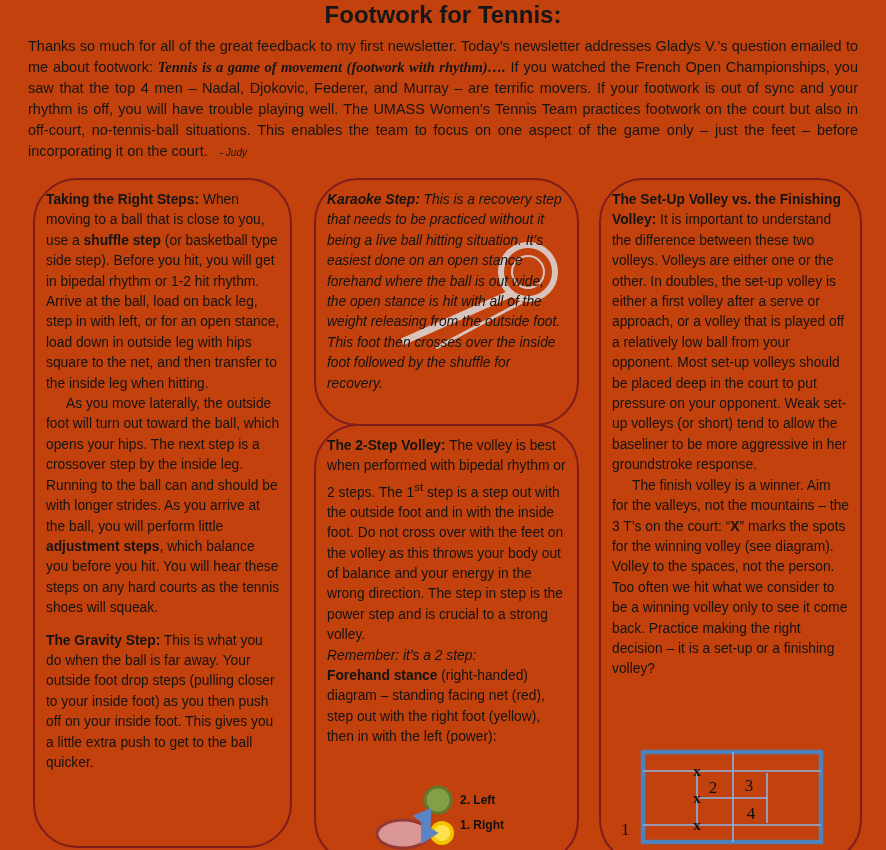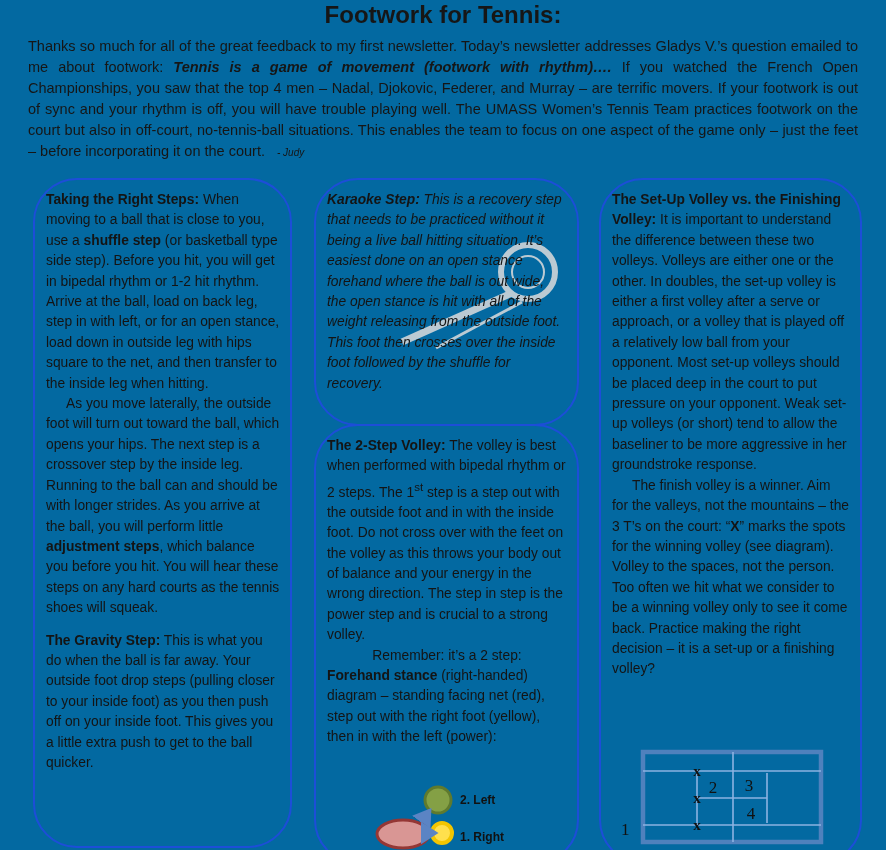--- a/index.html
+++ b/index.html
@@ -1,46 +1,46 @@
 <!DOCTYPE html>
 <html><head>
 <meta charset="utf-8">
 <style>
   html,body{margin:0;padding:0;background:#fff;}
   .page{
-    position:relative;width:886px;height:850px;background:#0369a1;overflow:hidden;
+    position:relative;width:886px;height:850px;background:#c2410c;overflow:hidden;
     font-family:"Liberation Sans",sans-serif;color:#1c1c1c;
   }
   .doc-title{
     position:absolute;top:1px;left:0;width:886px;text-align:center;
     font-size:24px;font-weight:bold;color:#161616;letter-spacing:0px;
   }
   .intro{
     position:absolute;top:36px;left:28px;width:830px;
     font-size:14.5px;line-height:21px;text-align:justify;color:#161616;
   }
-  .intro .em{font-weight:bold;font-style:italic;}
+  .intro .em{font-weight:bold;font-style:italic;font-family:Liberation Serif, serif;}
   .intro .sig{font-style:italic;margin-left:12px;font-size:10px;}
   .box{
-    position:absolute;border:2px solid #1d4ed8;border-radius:44px;
+    position:absolute;border:2px solid #7f1d1d;border-radius:44px;
     padding:10px 10px 10px 11px;font-size:13.8px;line-height:20.4px;color:#141414;
     box-sizing:border-box;background:transparent;overflow:hidden;
   }
   .box p{margin:0;}
   .box p.gap{margin-top:12px;}
   .box .hd{font-weight:bold;}
   .box .b{font-weight:bold;}
   .box p.ind{text-indent:20px;}
-  .center-it{text-align:center;margin:0;}
+  .center-it{font-style:italic;margin:0;}
   #box-karaoke .content{position:relative;z-index:2;}
   .watermark{position:absolute;z-index:1;left:0;top:0;}
   .fd-wrap{position:absolute;left:56px;top:350px;width:206px;height:92px;}
   .fd-label{position:absolute;font-weight:bold;font-size:12px;color:#111;}
   .fd-label.l2{left:88px;top:14px;}
-  .fd-label.l1{left:88px;top:51px;}
+  .fd-label.l1{left:88px;top:39px;}
   .court-wrap{position:absolute;left:14px;top:566px;width:236px;height:102px;}
   .serif-num{font-family:"Liberation Serif",serif;}
 </style>
 </head>
 <body>
 
 <div class="page">
 
   <div class="doc-title">Footwork for Tennis:</div>
 

